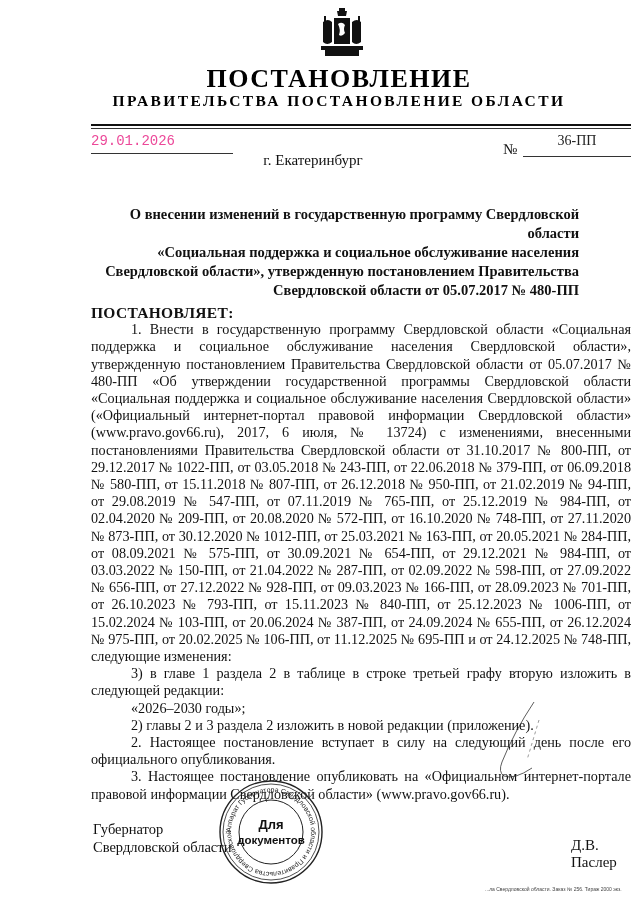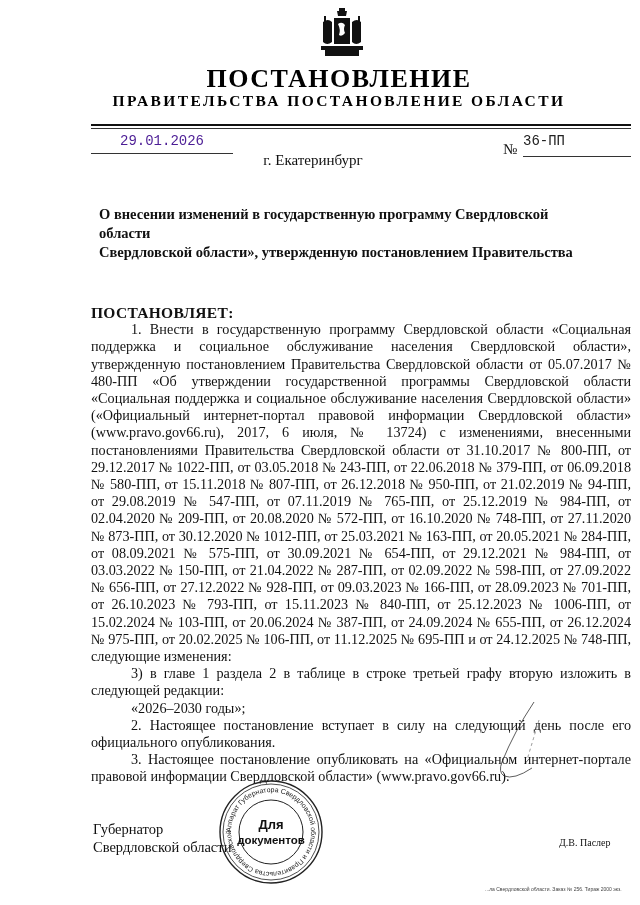--- a/index.html
+++ b/index.html
@@ -13,44 +13,44 @@
     left: 0; width: 640px; top: 64px; text-align: center;
     font-size: 26px; font-weight: bold; letter-spacing: 1.5px; color: #000;
   }
   .title-sub {
     left: 0; width: 640px; top: 92px; text-align: center;
     font-size: 15.5px; font-weight: bold; letter-spacing: 2.4px; color: #000;
   }
   .rule1 { left: 72px; top: 124px; width: 540px; height: 2px; background: #111; }
   .rule2 { left: 72px; top: 128px; width: 540px; height: 1px; background: #333; }
   .date-field {
-    left: 72px; top: 133px; width: 142px; text-align: center;
-    font-family: "Liberation Mono", "DejaVu Sans Mono", monospace; font-size: 14px; color: #4c1d95;
+    left: 72px; top: 133px; width: 142px; text-align: left;
+    font-family: "Liberation Mono", "DejaVu Sans Mono", monospace; font-size: 14px; color: #ec4899;
   }
   .date-line { left: 72px; top: 153px; width: 142px; height: 1px; background: #333; }
   .no-label { left: 484px; top: 141px; font-size: 15px; }
   .no-field {
-    left: 504px; top: 133px; width: 108px; 
-    font-family: Liberation Mono, monospace; font-size: 14px; color: #222;
+    left: 504px; top: 133px; width: 108px; text-align: center;
+    font-family: Liberation Serif, serif; font-size: 14px; color: #222;
   }
   .no-line { left: 504px; top: 156px; width: 108px; height: 1px; background: #333; }
   .city { left: 0; width: 588px; top: 152px; text-align: center; font-size: 15px; }
   .heading {
-    left: 80px; width: 480px; top: 205px; text-align: left;
+    left: 80px; width: 480px; top: 205px; text-align: right;
     font-size: 14.5px; font-weight: bold; line-height: 19px;
   }
   .body {
     left: 72px; width: 540px; top: 304px;
     font-size: 14.2px; line-height: 17.2px; text-align: justify;
   }
   .body p { margin: 0; }
   .indent { text-indent: 40px; }
   .decree-word { font-weight: bold; font-size: 15.5px; letter-spacing: 0.3px; }
   .sig-left { left: 74px; top: 820px; font-size: 14.5px; line-height: 18px; }
-  .sig-right { left: 540px; top: 837px; font-size: 10px; }
+  .sig-right { left: 552px; top: 837px; font-size: 15px; }
   .stamp { left: 199px; top: 779px; width: 106px; height: 106px; }
   .imprint {
     left: 466px; top: 886px; font-family: "Liberation Sans", "DejaVu Sans", sans-serif;
     font-size: 5px; color: #444; white-space: nowrap;
   }
   .pen-mark { left: 470px; top: 700px; width: 80px; height: 90px; }
 </style>
 </head>
 <body>
 
@@ -74,28 +74,31 @@
 
 <div class="abs date-field">29.01.2026</div>
 <div class="abs date-line"></div>
 <div class="abs no-label">№</div>
 <div class="abs no-field">36-ПП</div>
 <div class="abs no-line"></div>
 <div class="abs city">г. Екатеринбург</div>
 
 <div class="abs heading">
   <div>О внесении изменений в государственную программу Свердловской области</div>
+  <div>«Социальная поддержка и социальное обслуживание населения</div>
   <div>Свердловской области», утвержденную постановлением Правительства</div>
+  <div>Свердловской области от 05.07.2017 № 480-ПП</div>
 </div>
 
 <div class="abs body">
   <p class="decree-word">ПОСТАНОВЛЯЕТ:</p>
   <p class="indent">1. Внести в государственную программу Свердловской области «Социальная поддержка и социальное обслуживание населения Свердловской области», утвержденную постановлением Правительства Свердловской области от 05.07.2017 № 480-ПП «Об утверждении государственной программы Свердловской области «Социальная поддержка и социальное обслуживание населения Свердловской области» («Официальный интернет-портал правовой информации Свердловской области» (www.pravo.gov66.ru), 2017, 6 июля, № 13724) с изменениями, внесенными постановлениями Правительства Свердловской области от 31.10.2017 № 800-ПП, от 29.12.2017 № 1022-ПП, от 03.05.2018 № 243-ПП, от 22.06.2018 № 379-ПП, от 06.09.2018 № 580-ПП, от 15.11.2018 № 807-ПП, от 26.12.2018 № 950-ПП, от 21.02.2019 № 94-ПП, от 29.08.2019 № 547-ПП, от 07.11.2019 № 765-ПП, от 25.12.2019 № 984-ПП, от 02.04.2020 № 209-ПП, от 20.08.2020 № 572-ПП, от 16.10.2020 № 748-ПП, от 27.11.2020 № 873-ПП, от 30.12.2020 № 1012-ПП, от 25.03.2021 № 163-ПП, от 20.05.2021 № 284-ПП, от 08.09.2021 № 575-ПП, от 30.09.2021 № 654-ПП, от 29.12.2021 № 984-ПП, от 03.03.2022 № 150-ПП, от 21.04.2022 № 287-ПП, от 02.09.2022 № 598-ПП, от 27.09.2022 № 656-ПП, от 27.12.2022 № 928-ПП, от 09.03.2023 № 166-ПП, от 28.09.2023 № 701-ПП, от 26.10.2023 № 793-ПП, от 15.11.2023 № 840-ПП, от 25.12.2023 № 1006-ПП, от 15.02.2024 № 103-ПП, от 20.06.2024 № 387-ПП, от 24.09.2024 № 655-ПП, от 26.12.2024 № 975-ПП, от 20.02.2025 № 106-ПП, от 11.12.2025 № 695-ПП и от 24.12.2025 № 748-ПП, следующие изменения:</p>
   <p class="indent">3) в главе 1 раздела 2 в таблице в строке третьей графу вторую изложить в следующей редакции:</p>
   <p class="indent">«2026–2030 годы»;</p>
+  <p class="indent">2) главы 2 и 3 раздела 2 изложить в новой редакции (приложение).</p>
   <p class="indent">2. Настоящее постановление вступает в силу на следующий день после его официального опубликования.</p>
   <p class="indent">3. Настоящее постановление опубликовать на «Официальном интернет-портале правовой информации Свердловской области» (www.pravo.gov66.ru).</p>
 </div>
 
 <div class="abs pen-mark">
   <svg width="80" height="90" viewBox="0 0 80 90">
     <path d="M45 2 q-20 30 -32 60 q-4 10 2 14 q10 4 28 -8" fill="none" stroke="#333" stroke-width="0.8"></path>
     <path d="M50 20 q-6 20 -12 40" fill="none" stroke="#555" stroke-width="0.6" stroke-dasharray="3 3"></path>
   </svg>
 </div>

